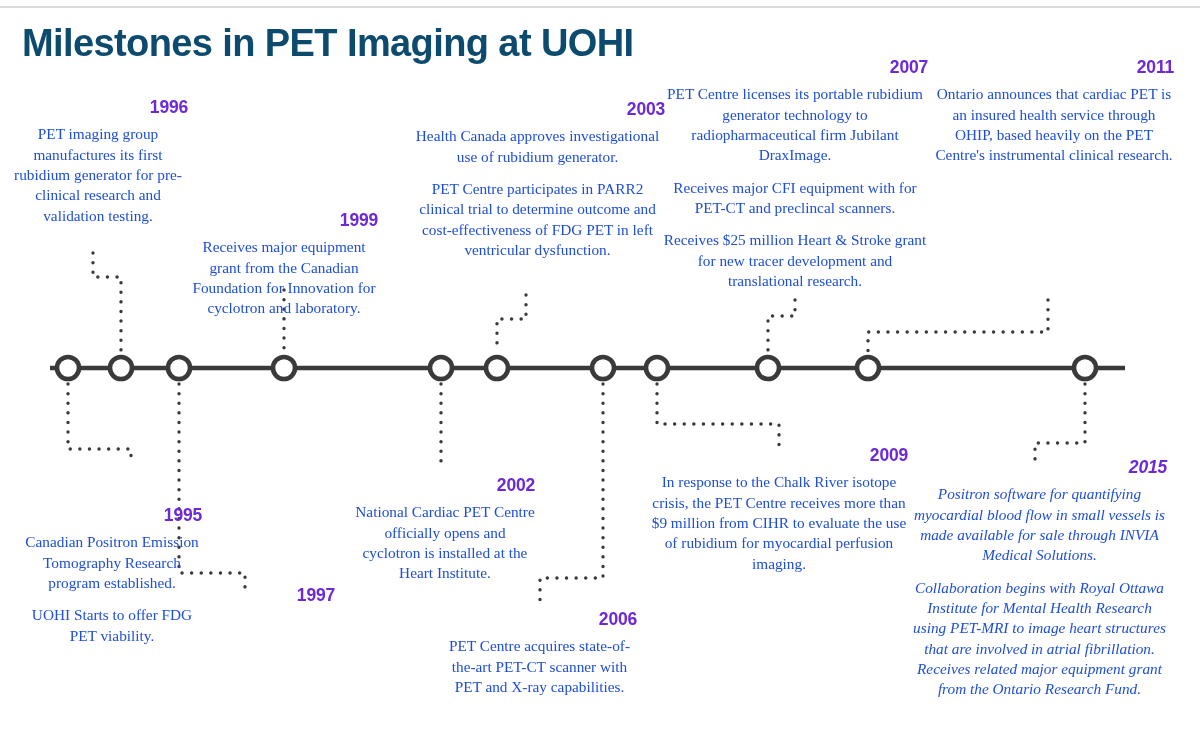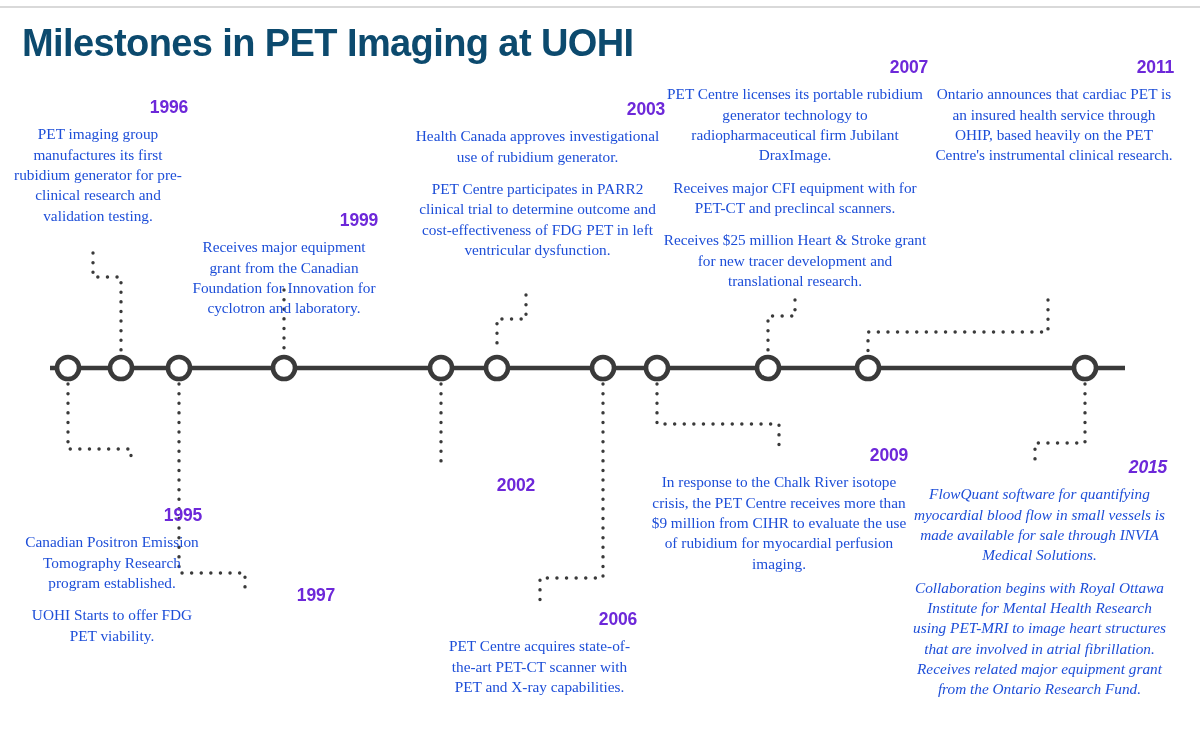--- a/index.html
+++ b/index.html
@@ -160,31 +160,32 @@
     <p>Canadian Positron Emission Tomography Research program established.</p>
     <p>UOHI Starts to offer FDG PET viability.</p>
   </div>
 
   <div class="entry" style="left:160px; top:586px; width:175px;">
     <div class="year">1997</div>
   </div>
 
   <div class="entry" style="left:355px; top:476px; width:180px;">
     <div class="year">2002</div>
+    <p>National Cardiac PET Centre officially opens and cyclotron is installed at the Heart Institute.</p>
   </div>
 
   <div class="entry" style="left:442px; top:610px; width:195px;">
     <div class="year">2006</div>
     <p>PET Centre acquires state-of-the-art PET-CT scanner with PET and X-ray capabilities.</p>
   </div>
 
   <div class="entry" style="left:650px; top:446px; width:258px;">
     <div class="year">2009</div>
     <p>In response to the Chalk River isotope crisis, the PET Centre receives more than $9 million from CIHR to evaluate the use of rubidium for myocardial perfusion imaging.</p>
   </div>
 
   <div class="entry" style="left:912px; top:458px; width:255px;font-style:italic;">
     <div class="year">2015</div>
-    <p>FlowQuant software for quantifying myocardial blood flow in small vessels is made available for sale through INVIA Medical Solutions.</p>
+    <p>Positron software for quantifying myocardial blood flow in small vessels is made available for sale through INVIA Medical Solutions.</p>
     <p>Collaboration begins with Royal Ottawa Institute for Mental Health Research using PET-MRI to image heart structures that are involved in atrial fibrillation. Receives related major equipment grant from the Ontario Research Fund.</p>
   </div>
 
 </div>
 
 </body></html>

